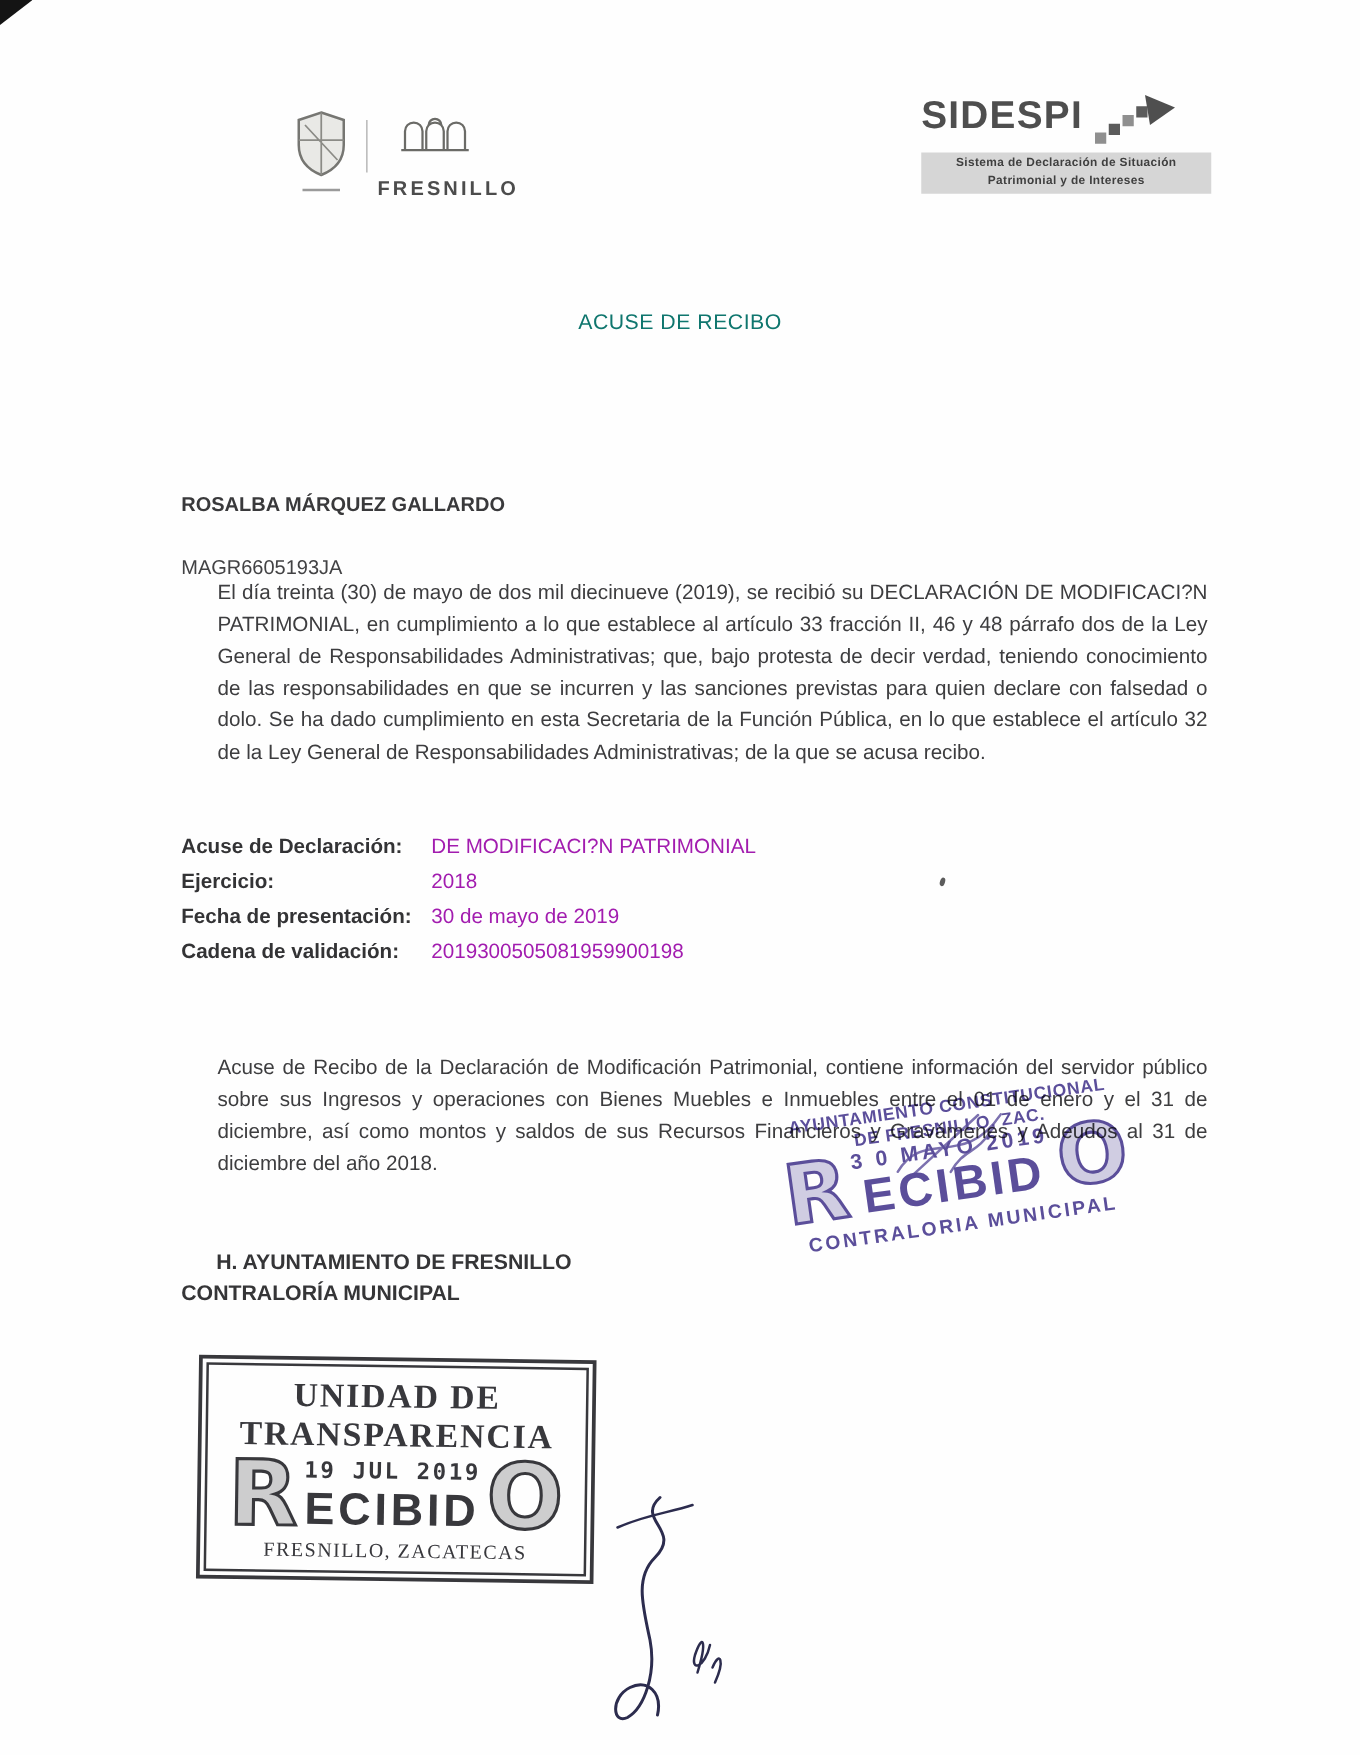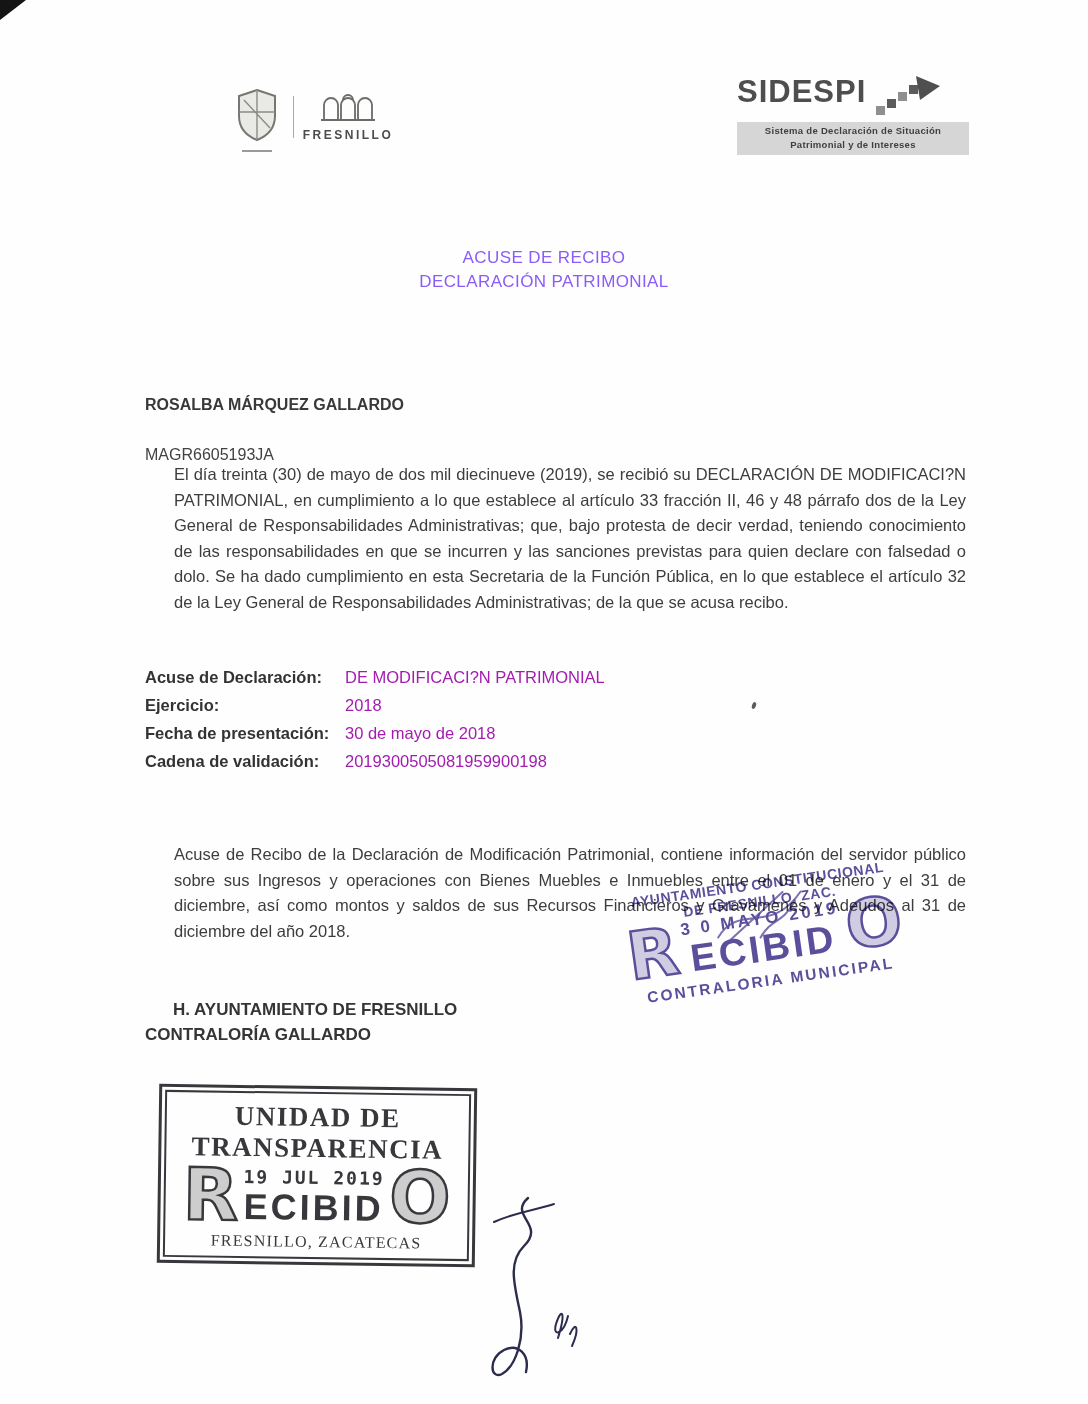--- a/index.html
+++ b/index.html
@@ -11,32 +11,32 @@
   .abs { position:absolute; }
 
   
   .scan-corner { left:0; top:0; width:26px; height:20px; background:#141414;
     clip-path:polygon(0 0,100% 0,0 100%); }
 
   
   .crest { left:236px; top:88px; }
   .logo-divider { left:293px; top:96px; width:1px; height:42px; background:#a9a9a9; }
   .fresnillo-logo { left:302px; top:92px; width:92px; text-align:center; }
-  .fresnillo-label { font-size:12px; letter-spacing:2.5px; color:#4c4c4c; margin-top:2px; font-weight:bold; }
+  .fresnillo-label { font-size:16px; letter-spacing:2.5px; color:#4c4c4c; margin-top:16px; font-weight:bold; }
   .crest-caption { width:30px; height:2px; background:#9a9a9a; margin:2px auto 0; }
 
   .sidespi { left:737px; top:76px; width:240px; }
   .sidespi-row { display:flex; align-items:flex-start; gap:8px; }
   .sidespi-title { font-size:31px; font-weight:800; color:#4e4e4e; letter-spacing:1px; line-height:1; }
   .sidespi-sub { margin-top:6px; background:#d6d6d6; color:#3f3f3f; font-size:9.5px; font-weight:bold;
     padding:2px 16px; width:200px; text-align:center; line-height:1.5; letter-spacing:.3px; }
 
   
   .doc-title { left:0; top:246px; width:100%; text-align:center; font-size:17px;
-    letter-spacing:.4px; color:#8b5cf6; line-height:24px; }
+    letter-spacing:.4px; color:#0f766e; line-height:24px; }
 
   
   .recipient-name { left:145px; top:396px; font-size:16px; font-weight:bold; color:#39393b; }
   .recipient-id { left:145px; top:446px; font-size:16px; color:#424244; }
 
   .para { font-size:16.5px; line-height:25.5px; text-align:justify; width:792px; color:#3d3d3f;margin-left:29px; }
   .para-1 { left:145px; top:462px; }
   .para-2 { left:145px; top:842px; }
 
   
@@ -117,50 +117,49 @@
       </svg>
     </div>
     <div class="sidespi-sub">
       <div>Sistema de Declaración de Situación</div>
       <div>Patrimonial y de Intereses</div>
     </div>
   </div>
 
   <div class="abs doc-title">
     <div>ACUSE DE RECIBO</div>
-    <div>DECLARACIÓN PATRIMONIAL</div>
   </div>
 
   <div class="abs recipient-name">ROSALBA MÁRQUEZ GALLARDO</div>
   <div class="abs recipient-id">MAGR6605193JA</div>
 
   <div class="abs para para-1">El día treinta (30) de mayo de dos mil diecinueve (2019), se recibió su DECLARACIÓN DE MODIFICACI?N PATRIMONIAL, en cumplimiento a lo que establece al artículo 33 fracción II, 46 y 48 párrafo dos de la Ley General de Responsabilidades Administrativas; que, bajo protesta de decir verdad, teniendo conocimiento de las responsabilidades en que se incurren y las sanciones previstas para quien declare con falsedad o dolo. Se ha dado cumplimiento en esta Secretaria de la Función Pública, en lo que establece el artículo 32 de la Ley General de Responsabilidades Administrativas; de la que se acusa recibo.</div>
 
   <div class="abs frow" style="top:668px">
     <span class="lbl">Acuse de Declaración:</span>
     <span class="val">DE MODIFICACI?N PATRIMONIAL</span>
   </div>
   <div class="abs frow" style="top:696px">
     <span class="lbl">Ejercicio:</span>
     <span class="val">2018</span>
   </div>
   <div class="abs frow" style="top:724px">
     <span class="lbl">Fecha de presentación:</span>
-    <span class="val">30 de mayo de 2018</span>
+    <span class="val">30 de mayo de 2019</span>
   </div>
   <div class="abs frow" style="top:752px">
     <span class="lbl">Cadena de validación:</span>
     <span class="val">2019300505081959900198</span>
   </div>
   <div class="abs stray-dot"></div>
 
   <div class="abs para para-2">Acuse de Recibo de la Declaración de Modificación Patrimonial, contiene información del servidor público sobre sus Ingresos y operaciones con Bienes Muebles e Inmuebles entre el 01 de enero y el 31 de diciembre, así como montos y saldos de sus Recursos Financieros y Gravámenes y Adeudos al 31 de diciembre del año 2018.</div>
 
   <div class="abs office-1">H. AYUNTAMIENTO DE FRESNILLO</div>
-  <div class="abs office-2">CONTRALORÍA GALLARDO</div>
+  <div class="abs office-2">CONTRALORÍA MUNICIPAL</div>
 
   <div class="abs stamp-r">
     <div class="l1">AYUNTAMIENTO CONSTITUCIONAL</div>
     <div class="l2">DE FRESNILLO, ZAC.</div>
     <div class="bigrow">
       <span class="bigletter">R</span>
       <span class="midcol">
         <span class="date">
           <span>3 0 MAYO 2019</span>
           <svg class="date-scribble" width="110" height="46" viewBox="0 0 110 46">

